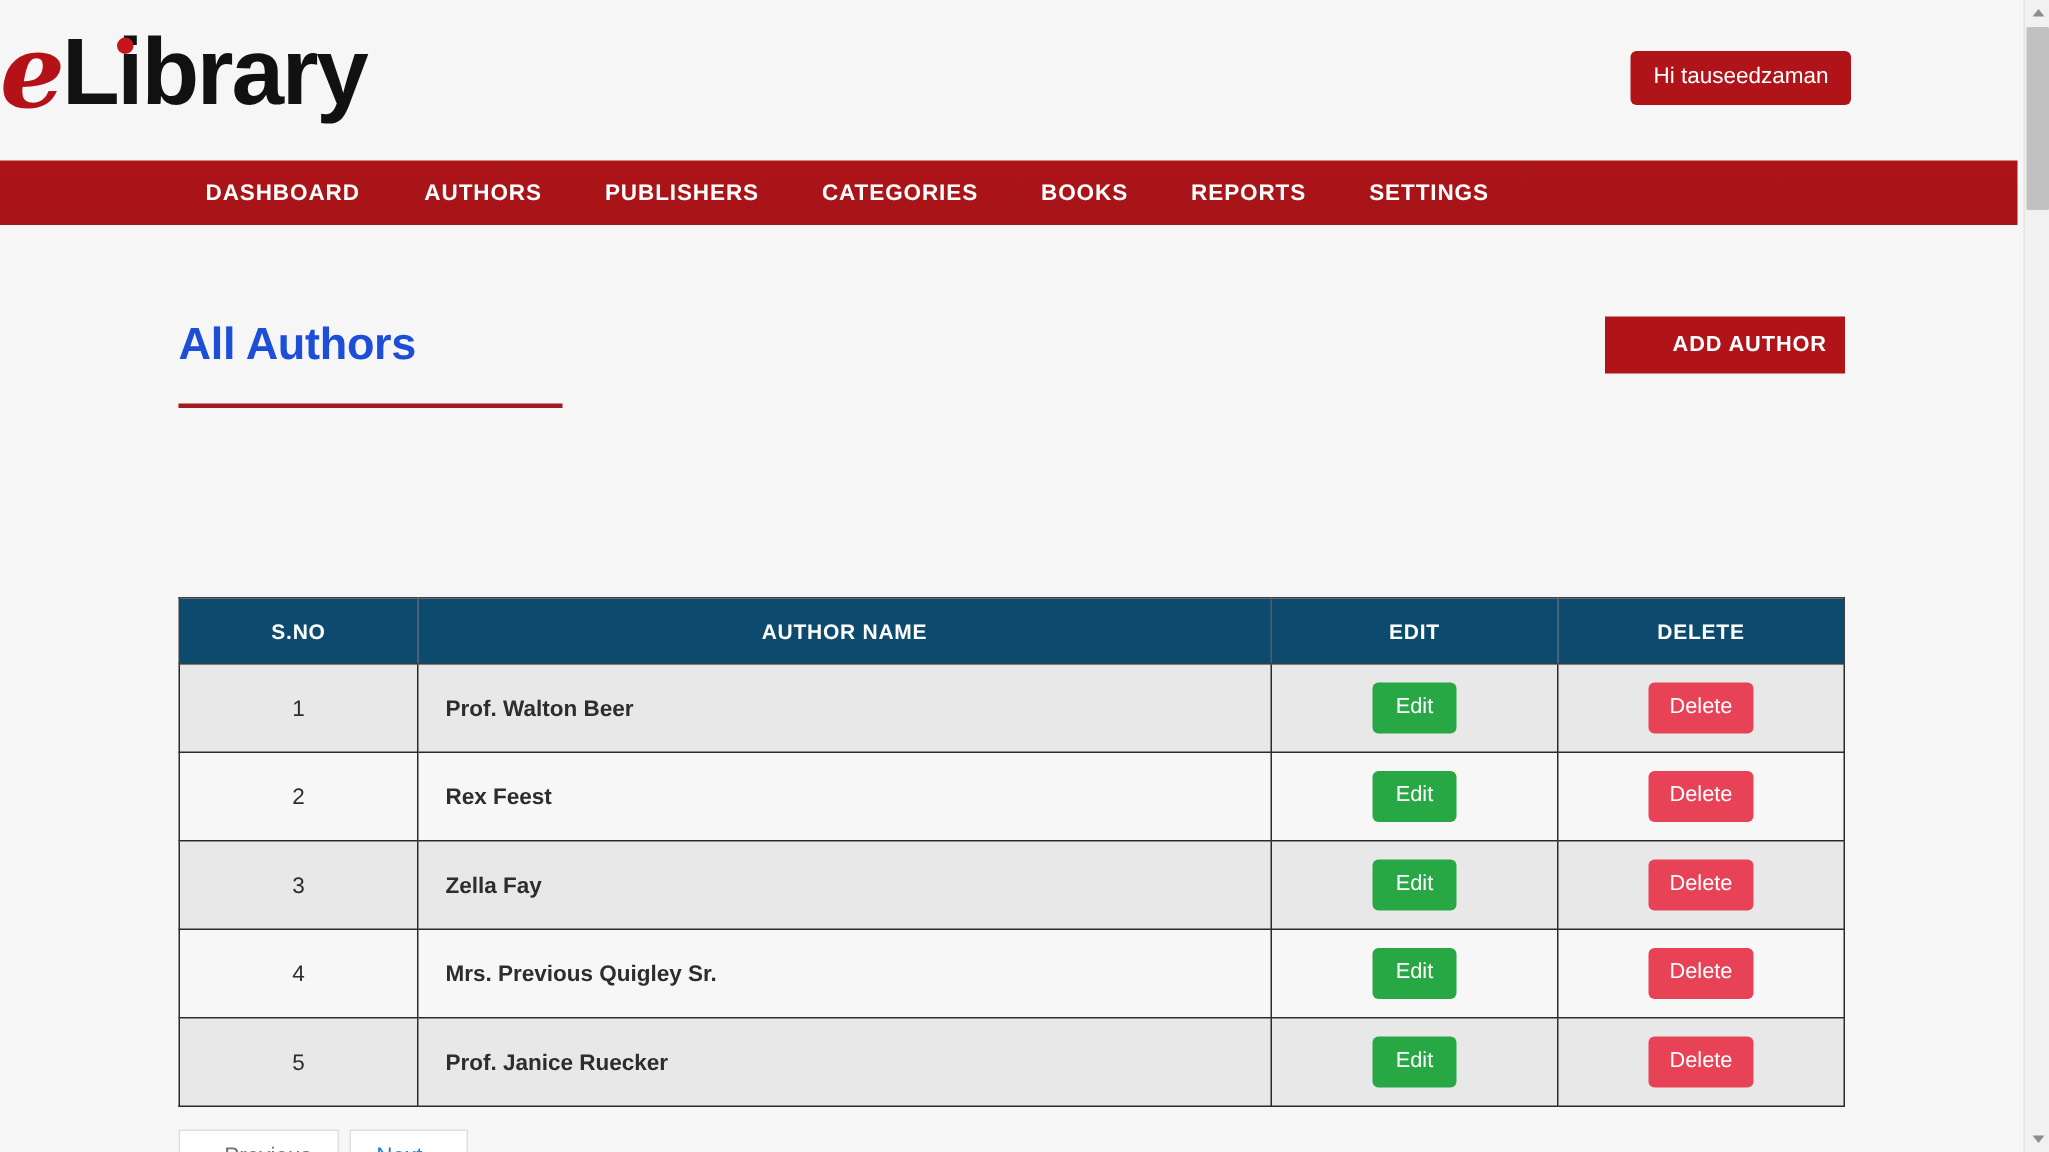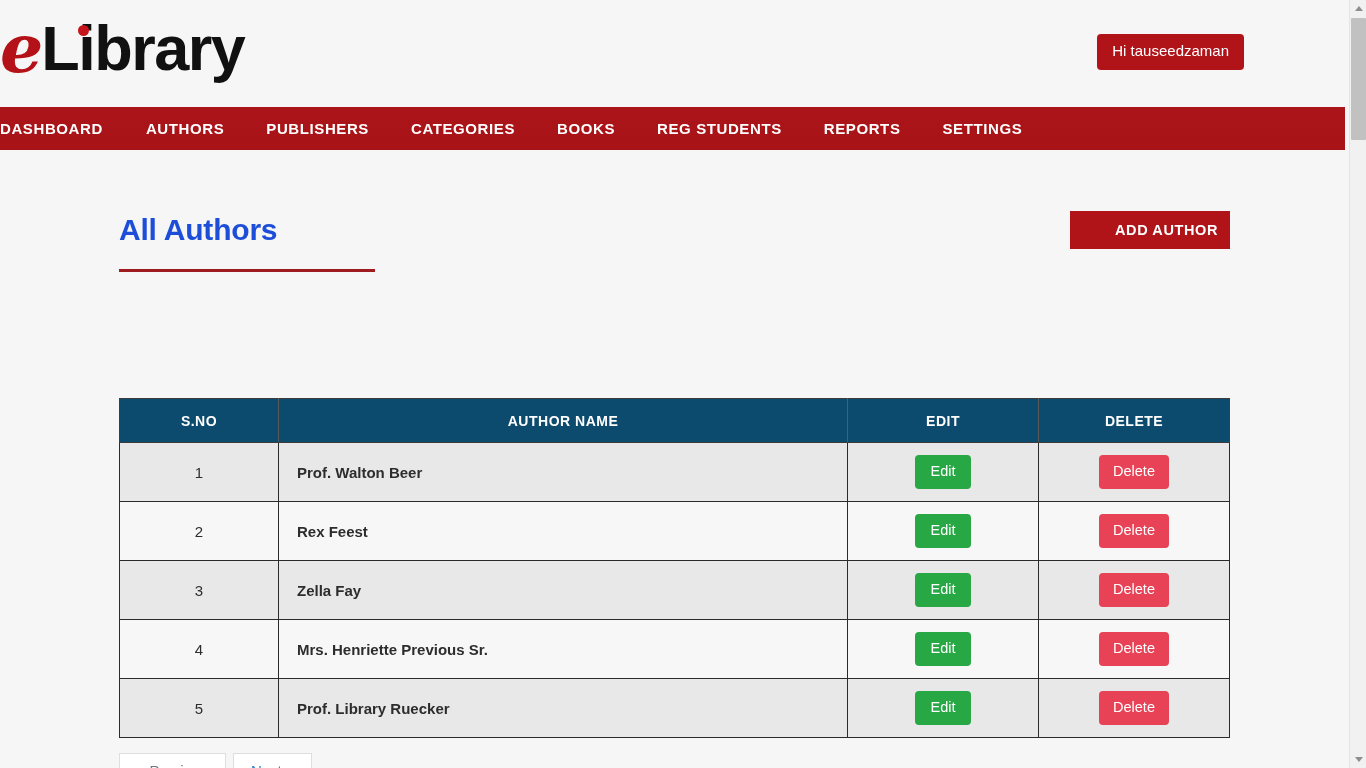--- a/index.html
+++ b/index.html
@@ -68,21 +68,21 @@
     left: 37px;
     top: 8px;
     width: 11px;
     height: 11px;
     border-radius: 50%;
     background: #c4161c;
   }
 
   .hi-user {
     position: absolute;
-    right: 105px;
+    right: 115px;
     top: 34px;
     background: #b01419;
     color: #ffffff;
     font-size: 15px;
     font-weight: 400;
     padding: 9px 15px 10px 15px;
     border: none;
     border-radius: 4px;
     cursor: pointer;
     font-family: "Liberation Sans", sans-serif;
@@ -91,20 +91,21 @@
 
   
   .navbar {
     position: relative;
     width: 1345px;
     height: 43px;
     background: #a91417;
     background: linear-gradient(to bottom,#ab1519 0%,#a81317 100%);
     display: flex;
     align-items: flex-start;
+    padding-left: 137px;
     gap: 0;
   }
   .nav-item {
     color: #ffffff;
     font-size: 15px;
     font-weight: 700;
     letter-spacing: 0.6px;
     text-decoration: none;
     padding: 0 21px;
     white-space: nowrap;
@@ -306,21 +307,20 @@
       </div>
       <button class="hi-user">Hi tauseedzaman</button>
     </div>
 
     <nav class="navbar">
       <a class="nav-item">DASHBOARD</a>
       <a class="nav-item">AUTHORS</a>
       <a class="nav-item">PUBLISHERS</a>
       <a class="nav-item">CATEGORIES</a>
       <a class="nav-item">BOOKS</a>
-      <a class="nav-item">REG STUDENTS</a>
       <a class="nav-item">REPORTS</a>
       <a class="nav-item">SETTINGS</a>
     </nav>
 
     <div class="content">
 
       <div class="page-title-wrap">
         <h1 class="page-title">All Authors</h1>
         <div class="title-rule"></div>
       </div>
@@ -351,27 +351,27 @@
               <td class="col-delete"><button class="btn-delete">Delete</button></td>
             </tr>
             <tr>
               <td class="col-sno">3</td>
               <td class="col-name">Zella Fay</td>
               <td class="col-edit"><button class="btn-edit">Edit</button></td>
               <td class="col-delete"><button class="btn-delete">Delete</button></td>
             </tr>
             <tr>
               <td class="col-sno">4</td>
-              <td class="col-name">Mrs. Henriette Previous Sr.</td>
+              <td class="col-name">Mrs. Previous Quigley Sr.</td>
               <td class="col-edit"><button class="btn-edit">Edit</button></td>
               <td class="col-delete"><button class="btn-delete">Delete</button></td>
             </tr>
             <tr>
               <td class="col-sno">5</td>
-              <td class="col-name">Prof. Library Ruecker</td>
+              <td class="col-name">Prof. Janice Ruecker</td>
               <td class="col-edit"><button class="btn-edit">Edit</button></td>
               <td class="col-delete"><button class="btn-delete">Delete</button></td>
             </tr>
           </tbody>
         </table>
       </div>
 
       <div class="pagination-wrap">
         <div class="pager">
           <button class="pager-btn disabled">« Previous</button>

